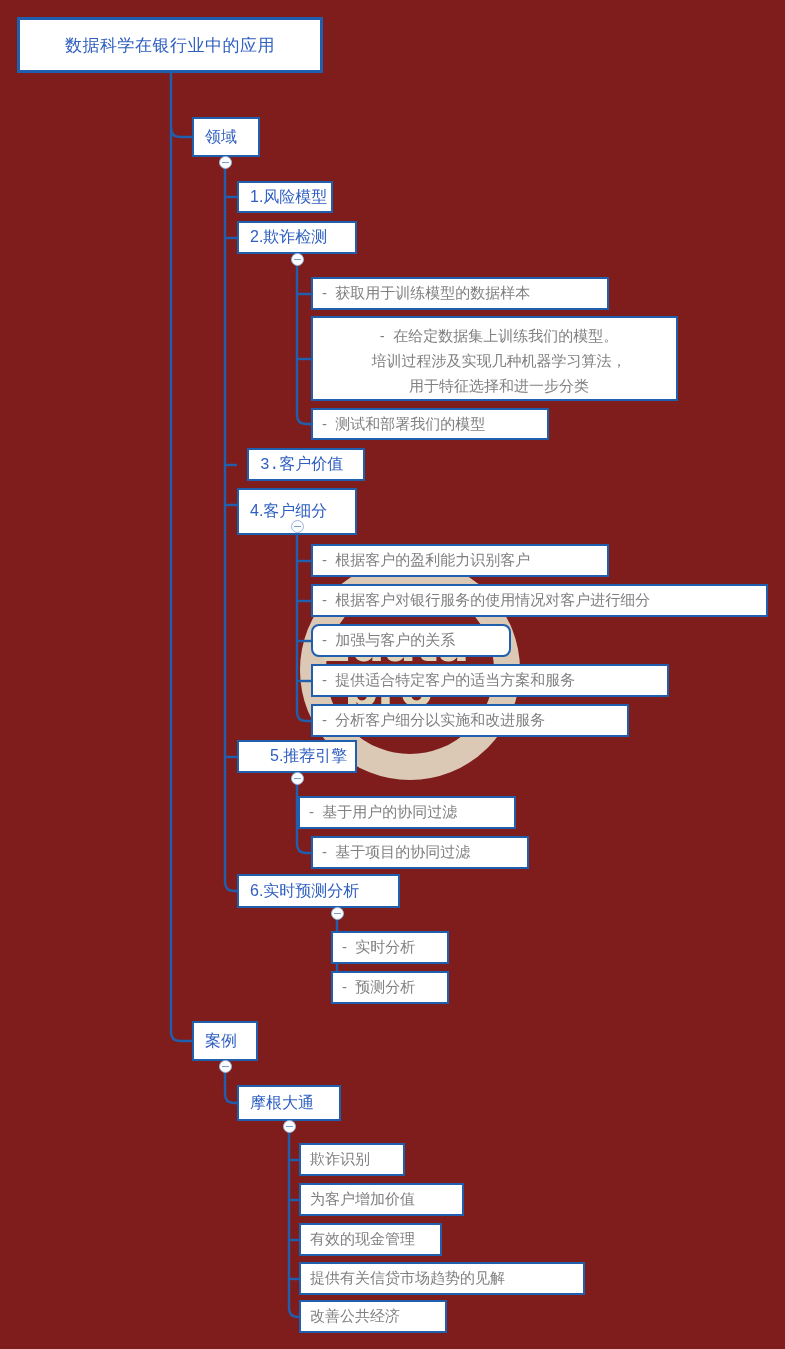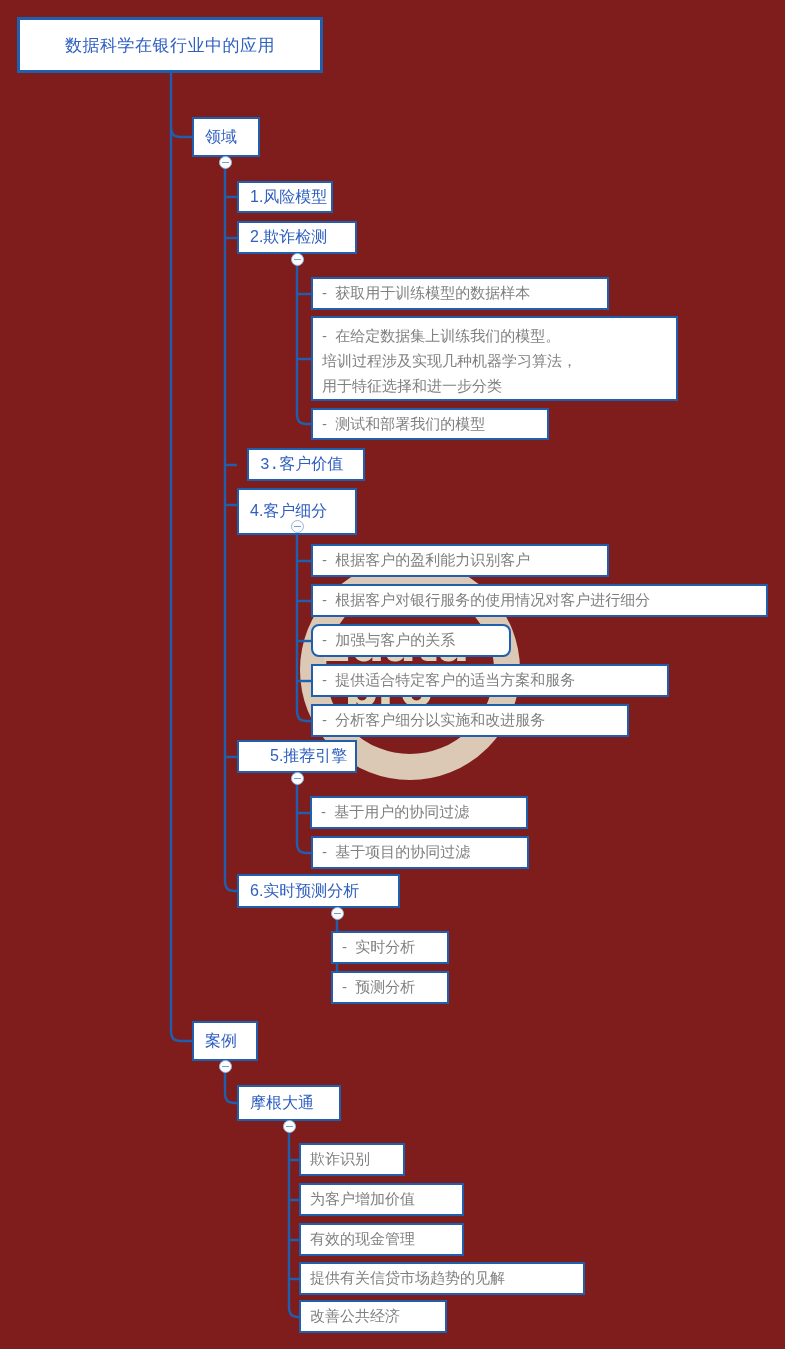--- a/index.html
+++ b/index.html
@@ -95,20 +95,21 @@
     font-size: 15px;
     padding-left: 9px;
   }
   .node.leaf.multi {
     align-items: flex-start;
     padding-top: 5px;
   }
   .node.leaf.multi .txt {
     line-height: 25px;
     padding-left: 9px;
+    text-align: center;
   }
 
   
   .toggle {
     position: absolute;
     width: 13px;
     height: 13px;
     border: 1px solid #9bb7d8;
     border-radius: 50%;
     background: #fbfcfe;
@@ -182,30 +183,30 @@
       <div class="node branch" style="left: 247px; top: 448px; width: 118px; height: 33px; font-family: Liberation Mono, monospace;"><span class="txt">3.客户价值</span></div>
       <div class="node branch" style="left: 237px; top: 488px; width: 120px; height: 47px;"><span class="txt">4.客户细分</span></div>
       <div class="toggle" style="left: 291px; top: 520px;"></div>
       <div class="node leaf" style="left: 311px; top: 544px; width: 298px; height: 33px;"><span class="txt">-  根据客户的盈利能力识别客户</span></div>
       <div class="node leaf" style="left: 311px; top: 584px; width: 457px; height: 33px;"><span class="txt">-  根据客户对银行服务的使用情况对客户进行细分</span></div>
       <div class="node leaf" style="left: 311px; top: 624px; width: 200px; height: 33px; border-radius: 8px;"><span class="txt">-  加强与客户的关系</span></div>
       <div class="node leaf" style="left: 311px; top: 664px; width: 358px; height: 33px;"><span class="txt">-  提供适合特定客户的适当方案和服务</span></div>
       <div class="node leaf" style="left: 311px; top: 704px; width: 318px; height: 33px;"><span class="txt">-  分析客户细分以实施和改进服务</span></div>
       <div class="node branch" style="left: 237px; top: 740px; width: 120px; height: 33px; padding-left: 20px;"><span class="txt">5.推荐引擎</span></div>
       <div class="toggle" style="left: 291px; top: 772px;"></div>
-      <div class="node leaf" style="left: 310px; top: 796px; width: 218px; height: 33px;"><span class="txt">-  基于用户的协同过滤</span></div>
+      <div class="node leaf" style="left: 298px; top: 796px; width: 218px; height: 33px;"><span class="txt">-  基于用户的协同过滤</span></div>
       <div class="node leaf" style="left: 311px; top: 836px; width: 218px; height: 33px;"><span class="txt">-  基于项目的协同过滤</span></div>
       <div class="node branch" style="left: 237px; top: 874px; width: 163px; height: 34px;"><span class="txt">6.实时预测分析</span></div>
       <div class="toggle" style="left: 331px; top: 907px;"></div>
       <div class="node leaf" style="left: 331px; top: 931px; width: 118px; height: 33px;"><span class="txt">-  实时分析</span></div>
       <div class="node leaf" style="left: 331px; top: 971px; width: 118px; height: 33px;"><span class="txt">-  预测分析</span></div>
       <div class="toggle" style="left: 219px; top: 1060px;"></div>
       <div class="node branch" style="left: 192px; top: 1021px; width: 66px; height: 40px;"><span class="txt">案例</span></div>
       <div class="node branch" style="left: 237px; top: 1085px; width: 104px; height: 36px;"><span class="txt">摩根大通</span></div>
       <div class="toggle" style="left: 283px; top: 1120px;"></div>
       <div class="node leaf" style="left: 299px; top: 1143px; width: 106px; height: 33px;"><span class="txt">欺诈识别</span></div>
       <div class="node leaf" style="left: 299px; top: 1183px; width: 165px; height: 33px;"><span class="txt">为客户增加价值</span></div>
-      <div class="node leaf" style="left: 299px; top: 1223px; width: 165px; height: 33px;"><span class="txt">有效的现金管理</span></div>
+      <div class="node leaf" style="left: 299px; top: 1223px; width: 143px; height: 33px;"><span class="txt">有效的现金管理</span></div>
       <div class="node leaf" style="left: 299px; top: 1262px; width: 286px; height: 33px;"><span class="txt">提供有关信贷市场趋势的见解</span></div>
       <div class="node leaf" style="left: 299px; top: 1300px; width: 148px; height: 33px;"><span class="txt">改善公共经济</span></div>
     </div>
 
 </div>
 
 </body></html>

